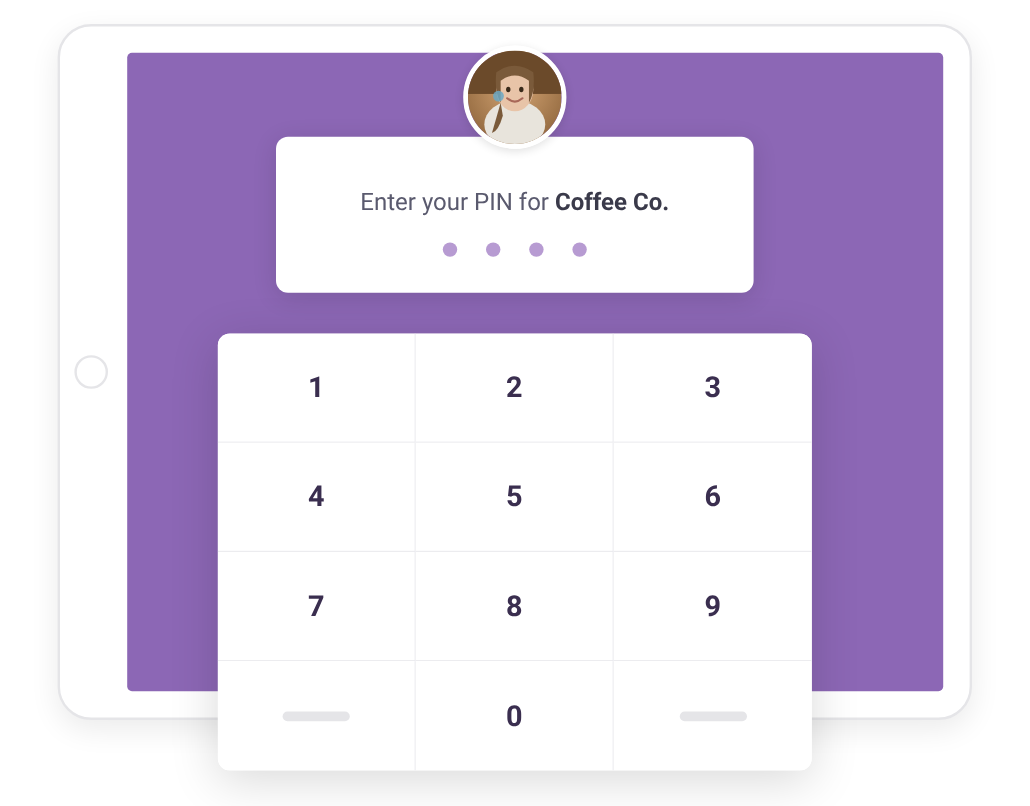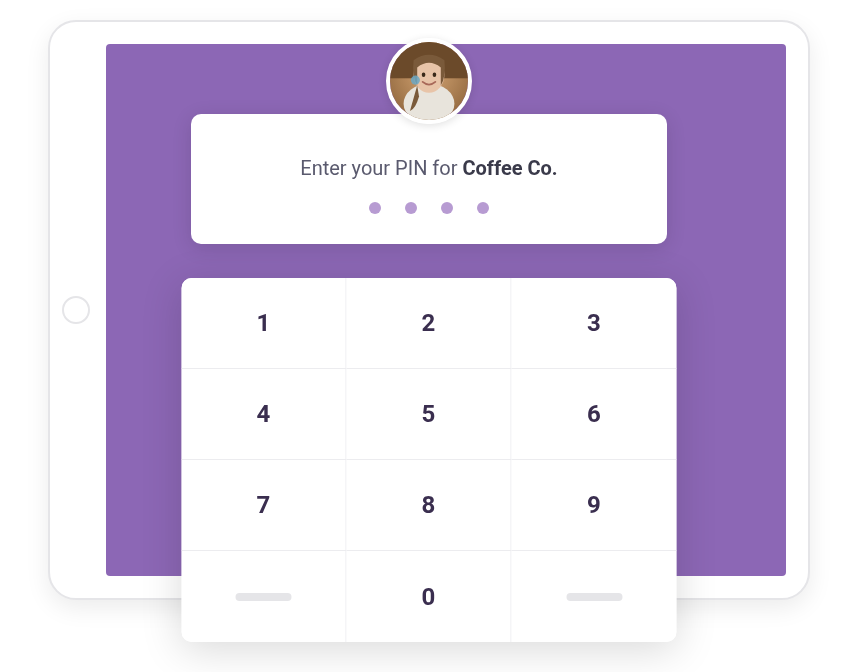--- a/index.html
+++ b/index.html
@@ -62,21 +62,21 @@
     .avatar svg {
       width: 100%;
       height: 100%;
       display: block;
     }
     .pin-card {
       position: absolute;
       top: 114px;
       left: 50%;
       transform: translateX(-50%);
-      width: 476px;
+      width: 398px;
       height: 130px;
       background: #fff;
       border-radius: 10px;
       box-shadow: 0 4px 20px rgba(0,0,0,0.12);
       z-index: 15;
       display: flex;
       flex-direction: column;
       align-items: center;
       justify-content: center;
       padding-top: 12px;

